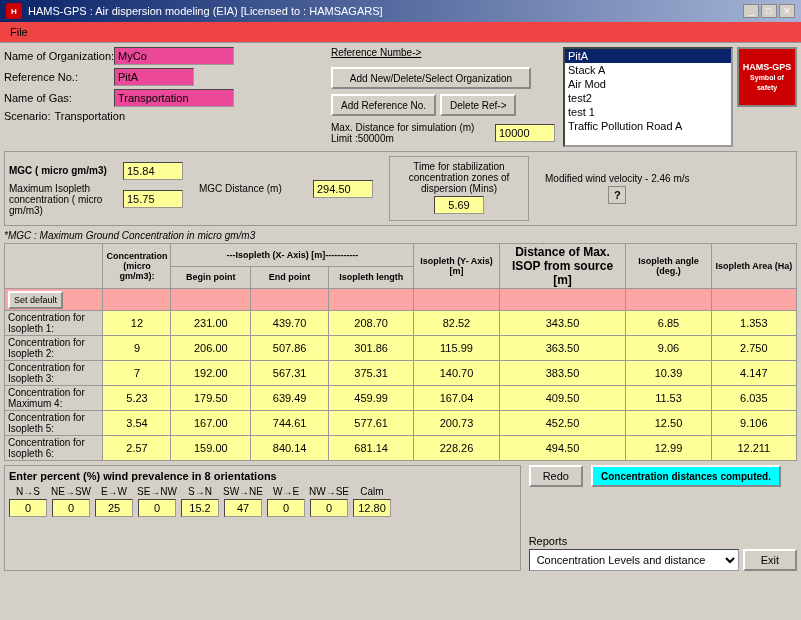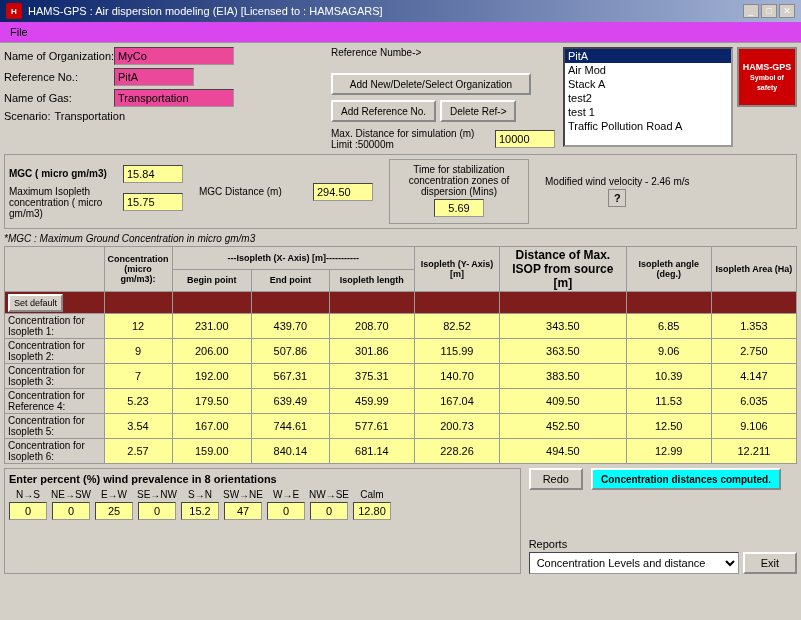--- a/index.html
+++ b/index.html
@@ -12,21 +12,21 @@
       display: flex;
       align-items: center;
       justify-content: space-between;
       height: 22px;
     }
     .title-bar-left { display: flex; align-items: center; gap: 6px; }
     .title-icon { width: 16px; height: 16px; background: #c00; border-radius: 2px; display: flex; align-items: center; justify-content: center; color: white; font-size: 8px; font-weight: bold; }
     .title-buttons { display: flex; gap: 2px; }
     .title-btn { background: #d4d0c8; border: 1px solid #888; width: 16px; height: 14px; font-size: 9px; display: flex; align-items: center; justify-content: center; cursor: pointer; }
     
-    .menu-bar { background: #d946ef; padding: 2px 4px; border-bottom: 1px solid #999; }
+    .menu-bar { background: #ef4444; padding: 2px 4px; border-bottom: 1px solid #999; }
     .menu-item { display: inline-block; padding: 2px 6px; cursor: pointer; }
     
     .main-content { padding: 4px; height: calc(100% - 44px); }
     
     .top-section { display: flex; gap: 8px; margin-bottom: 4px; }
     .left-form { flex: 1; }
     
     .form-row { display: flex; align-items: center; margin-bottom: 3px; }
     .form-label { color: #000; min-width: 110px; }
     .form-input { border: 1px inset #999; background: #ec4899; height: 18px; padding: 1px 3px; }
@@ -60,21 +60,21 @@
     .stabilization-box { border: 1px solid #999; padding: 4px; text-align: center; font-size: 10px; }
     .stab-value { background: #ffff99; border: 1px inset #999; height: 18px; padding: 1px 3px; width: 50px; margin: 2px auto; display: block; text-align: center; }
     
     .mgc-note { font-size: 10px; font-style: italic; margin-bottom: 2px; }
     
     .data-table { width: 100%; border-collapse: collapse; margin-bottom: 4px; }
     .data-table th { background: #d4d0c8; border: 1px solid #999; padding: 1px 3px; font-size: 10px; font-weight: bold; text-align: center; vertical-align: middle; }
     .data-table td { border: 1px solid #999; padding: 0; height: 22px; }
     .data-table td input { width: 100%; height: 100%; border: none; background: #ffff99; padding: 1px 3px; text-align: center; }
     .data-table td.label-cell { background: #d4d0c8; padding: 1px 3px; vertical-align: middle; }
-    .data-table td.default-cell { background: #7f1d1d; padding: 1px 3px; text-align: center; vertical-align: middle; }
+    .data-table td.default-cell { background: #fca5a5; padding: 1px 3px; text-align: center; vertical-align: middle; }
     
     .bottom-section { display: flex; gap: 8px; }
     .wind-section { flex: 1; border: 1px solid #999; padding: 4px; }
     .wind-title { font-weight: bold; margin-bottom: 4px; }
     .wind-inputs { display: flex; gap: 4px; align-items: center; }
     .wind-dir-label { font-size: 10px; text-align: center; }
     .wind-input { background: #ffff99; border: 1px inset #999; width: 38px; height: 18px; text-align: center; padding: 1px; }
     .wind-input-group { display: flex; flex-direction: column; align-items: center; gap: 2px; }
     
     .right-controls { display: flex; flex-direction: column; gap: 4px; align-items: flex-start; }
@@ -131,39 +131,39 @@
         <span class="form-label">Name of Gas:</span>
         <input class="form-input" style="width: 120px;" value="Transportation">
       </div>
       <div class="scenario-row">
         <span style="margin-right:4px;">Scenario:</span>
         <span>Transportation</span>
       </div>
     </div>
 
     <div class="mid-controls">
-      <div style="display:flex; align-items:center; gap:4px; margin-bottom:12px;">
+      <div style="display:flex; align-items:center; gap:4px; margin-bottom:6px;text-decoration:underline;">
         <span style="font-size:10px;">Reference Numbe-&gt;</span>
       </div>
       <button class="win-btn" style="width:200px; font-size:10px;">Add New/Delete/Select Organization</button>
       <div style="display:flex; gap:4px; margin-top:2px;">
         <button class="win-btn" style="font-size:10px;">Add Reference No.</button>
         <button class="win-btn" style="font-size:10px;">Delete Ref-&gt;</button>
       </div>
       <div class="max-dist-row">
         <span style="font-size:10px; width:160px;">Max. Distance for simulation (m) Limit :50000m</span>
         <input class="form-input" style="width: 60px; background: rgb(255, 255, 153);" value="10000">
       </div>
     </div>
 
     <div class="top-right-area">
       <div class="ref-list-container">
         <div class="ref-list-item selected">PitA</div>
+        <div class="ref-list-item">Stack A</div>
         <div class="ref-list-item">Air Mod</div>
-        <div class="ref-list-item">Stack A</div>
         <div class="ref-list-item">test2</div>
         <div class="ref-list-item">test 1</div>
         <div class="ref-list-item">Traffic Pollution Road A</div>
 
       </div>
       <div class="logo-box">
         <div style="font-size:9px; font-weight:bold; color:white;">HAMS-GPS<br><span style="font-size:7px;">Symbol of safety</span></div>
       </div>
     </div>
   </div>
@@ -255,21 +255,21 @@
           <td><input value="7" style=""></td>
           <td><input value="192.00" style=""></td>
           <td><input value="567.31" style=""></td>
           <td><input value="375.31" style=""></td>
           <td><input value="140.70" style=""></td>
           <td><input value="383.50" style=""></td>
           <td><input value="10.39" style=""></td>
           <td><input value="4.147" style=""></td>
         </tr>
         <tr>
-          <td class="label-cell" style="font-size: 10px;">Concentration for Reference 4:</td>
+          <td class="label-cell" style="font-size: 10px;">Concentration for Maximum 4:</td>
           <td><input value="5.23" style=""></td>
           <td><input value="179.50" style=""></td>
           <td><input value="639.49" style=""></td>
           <td><input value="459.99" style=""></td>
           <td><input value="167.04" style=""></td>
           <td><input value="409.50" style=""></td>
           <td><input value="11.53" style=""></td>
           <td><input value="6.035" style=""></td>
         </tr>
         <tr>

